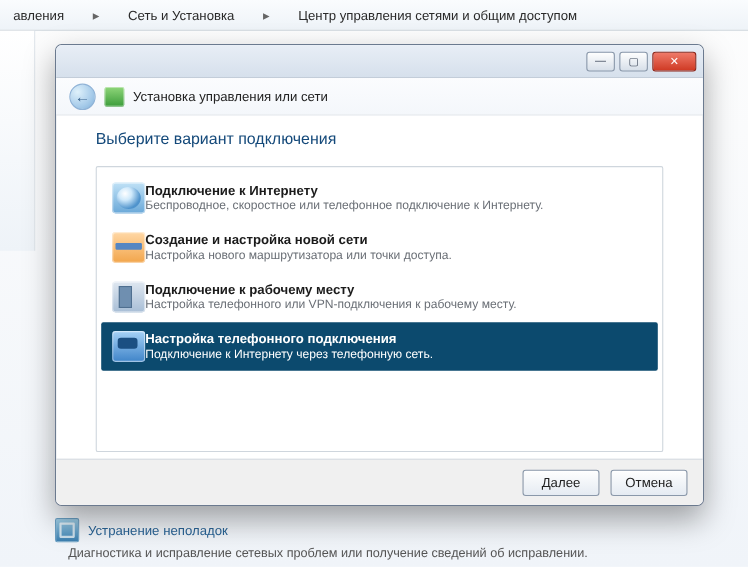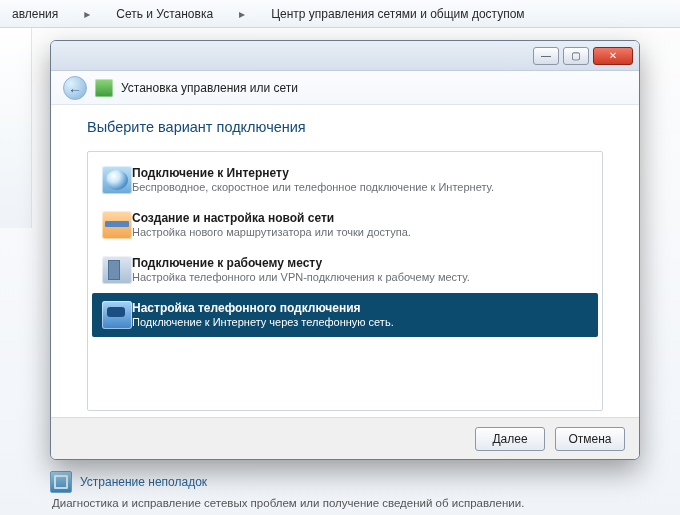--- a/index.html
+++ b/index.html
@@ -47,21 +47,21 @@
     background: linear-gradient(#9ecfe8,#3b7fb0);
     border: 1px solid #6aa0c4;
     display: inline-block; border-radius: 2px;
     position: relative;
   }
   .bg-footer .link-row .ts-icon::after {
     content:""; position:absolute; inset:3px;
     border:2px solid rgba(255,255,255,.7); border-radius:1px;
   }
   .bg-footer .desc {
-    color: #555; margin-top: 4px; margin-left: 2px; font-size: 11.5px;
+    color: #555; margin-top: 4px; margin-left: 12px; font-size: 11.5px;
   }
 
   
   .wizard {
     position: absolute;
     left: 50px; top: 40px;
     width: 590px; height: 420px;
     background: #fff;
     border: 1px solid #6b7a8f;
     border-radius: 6px;

